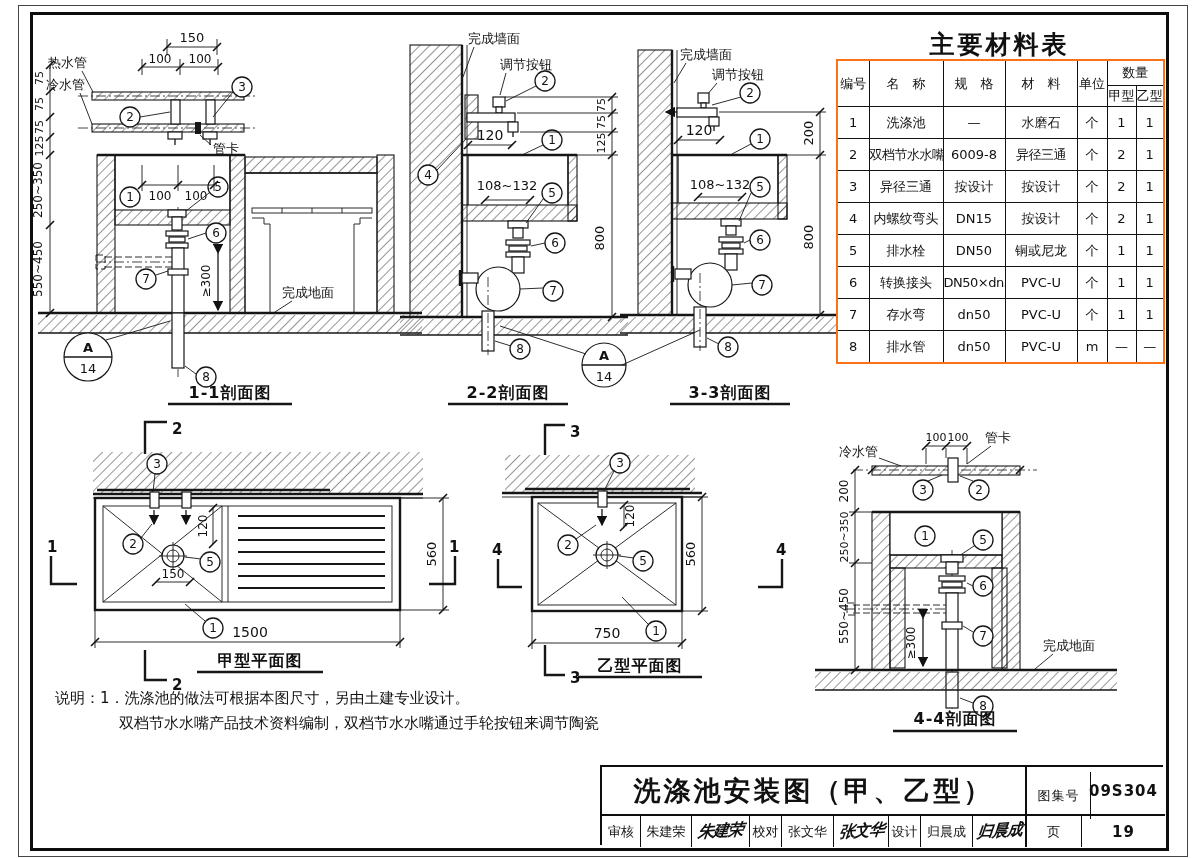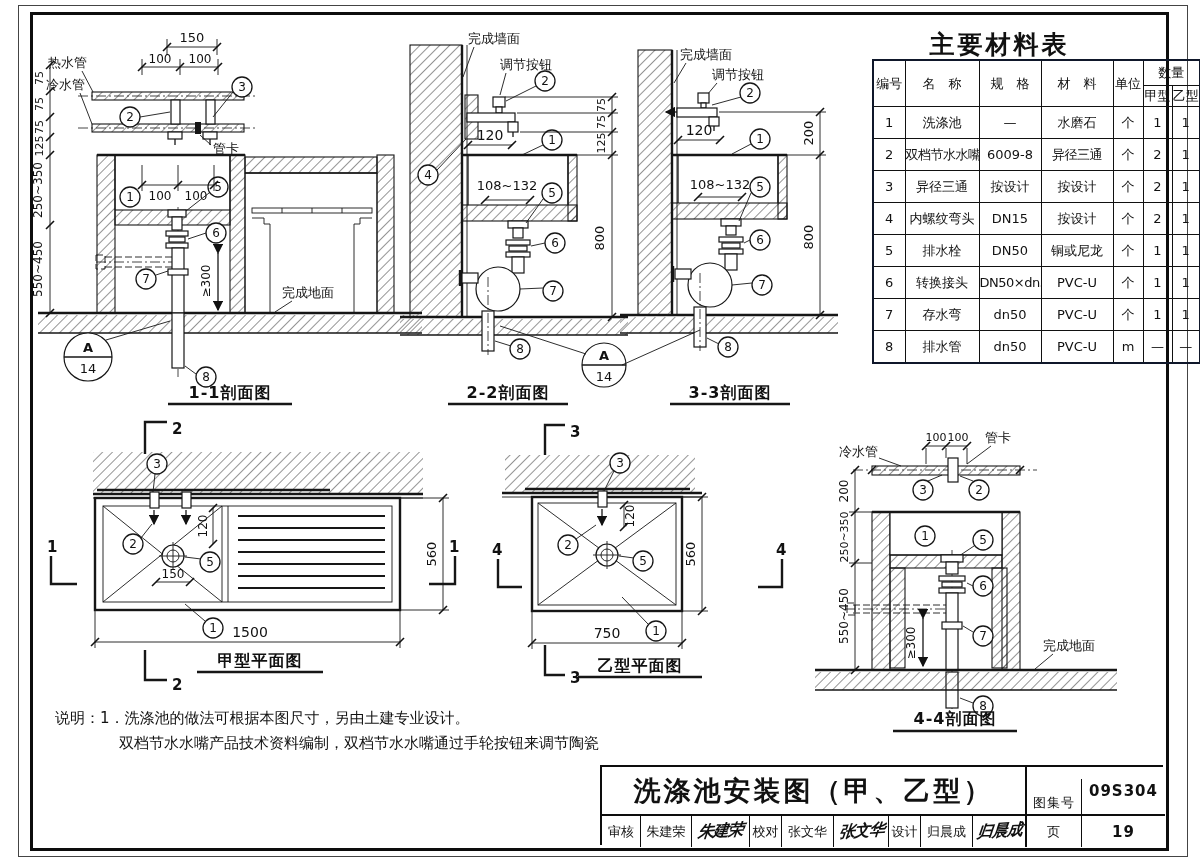--- a/index.html
+++ b/index.html
@@ -20,27 +20,27 @@
   .mid{text-anchor:middle}
   .bd{font-weight:bold}
   .vt{font-size:16px;font-weight:bold;text-anchor:middle;letter-spacing:1px}
   .co circle{fill:#fff;stroke:#161616;stroke-width:1.3}
   .co text{font-size:12px;text-anchor:middle}
   
   .mat{position:absolute;left:836px;top:33px;width:327px;}
   .mat-title{text-align:center;font-size:25px;font-weight:bold;letter-spacing:3px;height:26px;line-height:24px;}
   table.mt{border-collapse:collapse;table-layout:fixed;width:327px;}
   table.mt th,table.mt td{border:1px solid #111;text-align:center;padding:0;overflow:hidden;white-space:nowrap;}
-  table.mt{border:2px solid #0f172a;margin-left:36px;}
+  table.mt{border:2px solid #f97316;}
   table.mt th{font-weight:normal;font-size:13px;height:24px;}
   table.mt td{font-size:13px;height:31px;}
   td.sm{font-size:11px;letter-spacing:-0.5px;}
   td.md{font-size:12px;}
   
-  .notes{position:absolute;left:55px;top:706px;width:580px;font-size:15px;line-height:25px;}
+  .notes{position:absolute;left:55px;top:686px;width:580px;font-size:15px;line-height:25px;}
   .notes .ind1{padding-left:46px;}
   .notes .ind2{padding-left:64px;}
   
   .tb{position:absolute;left:600px;top:765px;width:563px;height:80px;border-top:2.5px solid #0d0d0d;border-left:2.5px solid #0d0d0d;box-sizing:border-box;}
   .tb .cell{position:absolute;box-sizing:border-box;display:flex;align-items:center;justify-content:center;}
   .tb-title{left:0;top:0;width:425px;height:47px;border-right:2px solid #0d0d0d;font-size:27px;font-weight:bold;letter-spacing:3px;}
   .tb-row{top:47px;height:33px;border-top:2px solid #0d0d0d;border-right:1.5px solid #0d0d0d;font-size:13px;}
   .sigtxt{font-style:italic;font-weight:bold;font-size:16px;transform:rotate(-4deg) skewX(-10deg);letter-spacing:-1px;}
   .tb-lab{font-size:13px;letter-spacing:1px;}
   .tb-val{font-size:15px;font-weight:bold;letter-spacing:1px;}
@@ -833,18 +833,18 @@
     <div class="cell tb-row" style="left:148px;width:32px">校对</div>
     <div class="cell tb-row" style="left:180px;width:52px">张文华</div>
     <div class="cell tb-row" style="left:232px;width:55px">
         <span class="sigtxt">张文华</span>
       </div>
     <div class="cell tb-row" style="left:287px;width:32px">设计</div>
     <div class="cell tb-row" style="left:319px;width:52px">归晨成</div>
     <div class="cell tb-row" style="left:371px;width:54px;border-right:2px solid #0d0d0d">
         <span class="sigtxt">归晨成</span>
       </div>
-    <div class="cell tb-lab" style="left:425px;top:12px;width:55px;height:47px;border-right:1.5px solid #0d0d0d">图集号</div>
+    <div class="cell tb-lab" style="left:425px;top:5px;width:64px;height:47px;border-right:1.5px solid #0d0d0d">图集号</div>
     <div class="cell tb-val" style="left:480px;top:0;width:83px;height:47px">09S304</div>
     <div class="cell tb-lab" style="left:425px;top:47px;width:55px;height:33px;border-top:2px solid #0d0d0d;border-right:1.5px solid #0d0d0d">页</div>
     <div class="cell tb-val" style="left:480px;top:47px;width:83px;height:33px;border-top:2px solid #0d0d0d">19</div>
   </div>
 </div>
 
 </body></html>

